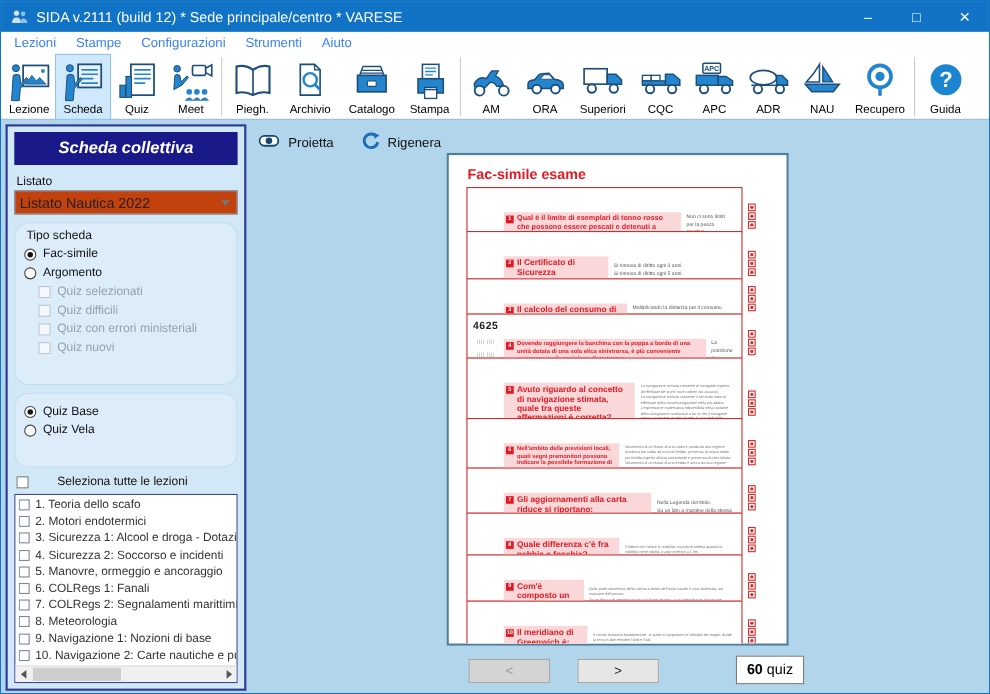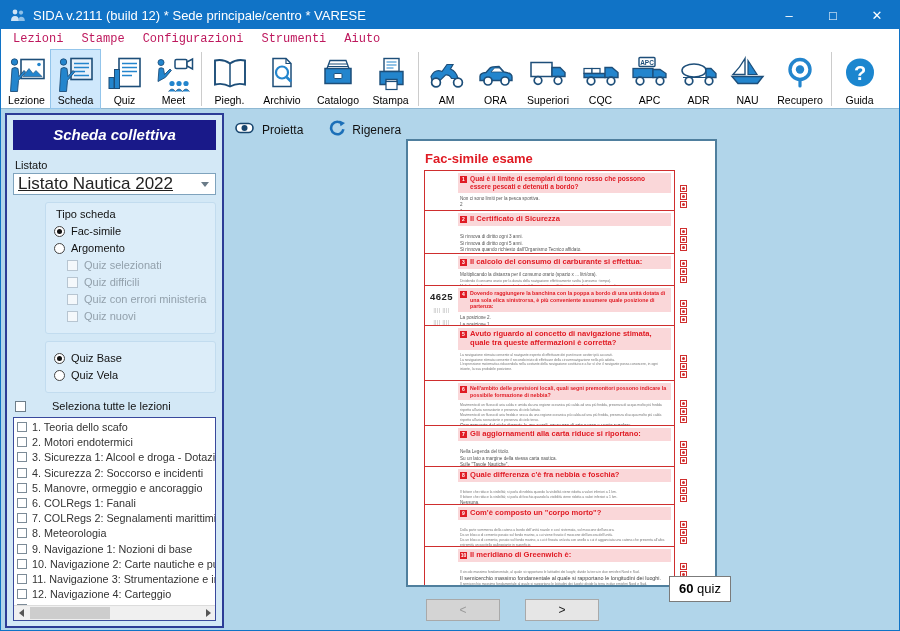--- a/index.html
+++ b/index.html
@@ -4,39 +4,39 @@
 <style>
   html,body{margin:0;padding:0;background:#9bbdd3;font-family:"Liberation Sans",sans-serif;}
   .window{position:relative;width:900px;height:631px;background:#b1d5ea;overflow:hidden;border:1px solid #1073c6;box-sizing:border-box;}
   
   .titlebar{height:28px;background:#1073c6;display:flex;align-items:center;color:#fff;}
   .tb-icon{margin:0 7px 0 9px;display:flex;}
   .tb-title{font-size:13px;flex:1;white-space:nowrap;overflow:hidden;}
   .tb-btn{width:44px;height:28px;display:flex;align-items:center;justify-content:center;font-size:13px;color:#fff;}
   
   .menubar{height:21px;background:#ffffff;display:flex;align-items:center;padding-left:4px;}
-  .menu-item{font-size:12px;padding:2px 10px 3px 8px;color:#be185d;font-family:Liberation Mono, monospace;}
+  .menu-item{font-size:12px;padding:2px 10px 3px 8px;color:#3b82f6;}
   
   .toolbar{height:58px;background:#fff;display:flex;align-items:stretch;border-bottom:1px solid #8fb8d2;padding-left:1px;}
   .tbtn{width:49px;display:flex;flex-direction:column;align-items:center;justify-content:flex-end;padding:1px 0 2px;box-sizing:border-box;}
   .tbtn.wide{width:56px;}
   .tbtn .ticon{height:40px;display:flex;align-items:center;justify-content:center;}
   .tbtn svg{width:40px;height:38px;}
   .tbtn .lbl{font-size:10.5px;color:#000;white-space:nowrap;line-height:12px;}
   .tbtn.sel{background:#cfe8fc;outline:1px solid #93c5eb;}
   .tsep{width:1px;background:#cccccc;margin:2px 3px;}
   
   .main{position:absolute;top:108px;left:0;right:0;bottom:0;background:#b1d5ea;}
   
   .sidebar{position:absolute;left:4px;top:4px;width:219px;height:515px;background:#d3e8f6;border:2px solid #2c3c96;padding:4px 6px 5px;box-sizing:border-box;display:flex;flex-direction:column;}
   .sb-header{background:#191989;color:#fff;font-style:italic;font-weight:bold;font-size:15px;text-align:center;padding:6px 10px 7px;margin:1px 0 9px;}
   .sb-label{font-size:11px;margin:0 0 2px 2px;color:#111;}
-  .sb-select{background:#ffffff;border:1px solid #7fa3bd;height:20px;font-size:17px;display:flex;align-items:center;justify-content:space-between;padding:0 6px 0 4px;color:#222;text-decoration:underline;}
+  .sb-select{background:#c2410c;border:1px solid #7fa3bd;height:20px;font-size:13px;display:flex;align-items:center;justify-content:space-between;padding:0 6px 0 4px;color:#222;}
   .dd-arrow{width:0;height:0;border-left:4px solid transparent;border-right:4px solid transparent;border-top:5px solid #6a7b88;}
-  .sb-panel{background:#dcedf9;border:1px solid #c2dcef;border-radius:3px;margin-top:7px;padding:5px 8px 6px;margin-left:32px;}
+  .sb-panel{background:#dcedf9;border:1px solid #c2dcef;border-radius:13px;margin-top:7px;padding:5px 8px 22px;}
   .ctl{display:flex;align-items:center;gap:6px;margin:5px 0;font-size:11px;color:#111;}
   .ctl .txt{white-space:nowrap;overflow:hidden;}
   .radio{flex:none;width:11px;height:11px;border:1px solid #444;border-radius:50%;background:#fff;position:relative;box-sizing:border-box;}
   .radio.on:after{content:"";position:absolute;left:2px;top:2px;right:2px;bottom:2px;background:#111;border-radius:50%;}
   .chk{flex:none;width:11px;height:11px;border:1px solid #b7c5d1;background:#f4f8fb;box-sizing:border-box;}
   .chk.en{border-color:#6e7e8a;background:#fff;}
   .dis{color:#93a1ac;}
   .indent{margin-left:13px;}
   .sb-list{flex:1;background:#fff;border:1px solid #39499c;margin-top:3px;display:flex;flex-direction:column;overflow:hidden;}
   .sb-list-items{flex:1;padding:3px 0 0 3px;overflow:hidden;}
@@ -48,21 +48,21 @@
   .tri-r{width:0;height:0;border-top:4px solid transparent;border-bottom:4px solid transparent;border-left:5px solid #555;}
   .hs-track{flex:1;position:relative;height:100%;}
   .hs-thumb{position:absolute;left:2px;top:1px;bottom:1px;width:46%;background:#cdcdcd;}
   
   .actions{position:absolute;left:234px;top:11px;display:flex;gap:26px;align-items:center;}
   .act{display:flex;gap:7px;align-items:center;font-size:12px;color:#111;}
   
   .page{position:absolute;left:405px;top:30px;width:311px;height:448px;background:#fff;border:2px solid #4f7f9e;box-sizing:border-box;padding:9px 12px 4px 14px;overflow:hidden;}
   .page-title{color:#e01b24;font-weight:bold;font-size:13px;margin:1px 0 5px 3px;}
   .qblock{position:relative;border:1px solid #cf2e2e;margin:-1px 28px 0 2px;box-sizing:border-box;overflow:visible;background:#fff;}
-  .qmain{margin-left:33px;height:100%;display:flex;flex-direction:column;}
+  .qmain{margin-left:33px;height:100%;display:flex;flex-direction:row;margin-top:20px;}
   .qhead{background:#fad7d9;padding:2px 4px 2px 2px;margin:2px 3px 0 0;display:flex;gap:3px;align-items:flex-start;}
   .qnum{flex:none;width:7px;height:7px;background:#e01b24;color:#fff;font-size:5px;font-weight:bold;text-align:center;line-height:7px;margin-top:1px;}
   .qtitle{color:#e01b24;font-weight:bold;}
   .qt-l{font-size:7.6px;line-height:8.8px;}
   .qt-m{font-size:6.6px;line-height:7.8px;}
   .qt-s{font-size:5.3px;line-height:6.6px;}
   .qanswers{padding:3px 8px 2px 2px;}
   .qanswers.gap{padding-top:8px;}
   .aa{font-size:4.6px;line-height:6.8px;color:#555;}
   .at{font-size:3.4px;line-height:4.9px;color:#777;}
@@ -70,21 +70,21 @@
   .qind{position:absolute;right:-13px;bottom:2px;display:flex;flex-direction:column;gap:1px;}
   .ib{width:7px;height:7px;border:1px solid #cf2e2e;background:#fff;display:flex;align-items:center;justify-content:center;box-sizing:border-box;}
   .ib .dot{width:3px;height:3px;background:#cf2e2e;border-radius:50%;}
   .qfig{position:absolute;left:2px;top:5px;width:29px;text-align:center;}
   .qfig-num{font-size:9.5px;font-weight:bold;color:#222;letter-spacing:0.5px;}
   .qfig-marks{font-size:4.5px;color:#999;letter-spacing:0.6px;line-height:6px;margin-top:6px;}
   
   .navbtn{position:absolute;width:74px;height:22px;display:flex;align-items:center;justify-content:center;font-size:12px;border:1px solid #a9a9a9;box-sizing:border-box;}
   .prev{left:425px;top:490px;background:#d4d4d4;color:#9a9a9a;}
   .next{left:524px;top:490px;background:#e6e6e6;color:#222;}
-  .quizcount{position:absolute;left:668px;top:467px;background:#fff;border:1px solid #7b7b7b;padding:4px 9px 5px;font-size:13px;color:#000;white-space:nowrap;}
+  .quizcount{position:absolute;left:668px;top:487px;background:#fff;border:1px solid #7b7b7b;padding:4px 9px 5px;font-size:13px;color:#000;white-space:nowrap;}
   .quizcount .cnt{font-weight:bold;}
 </style>
 </head>
 <body>
 
 <div class="window">
 
   <div class="titlebar">
     <span class="tb-icon">
       <svg width="16" height="14" viewBox="0 0 16 14">

